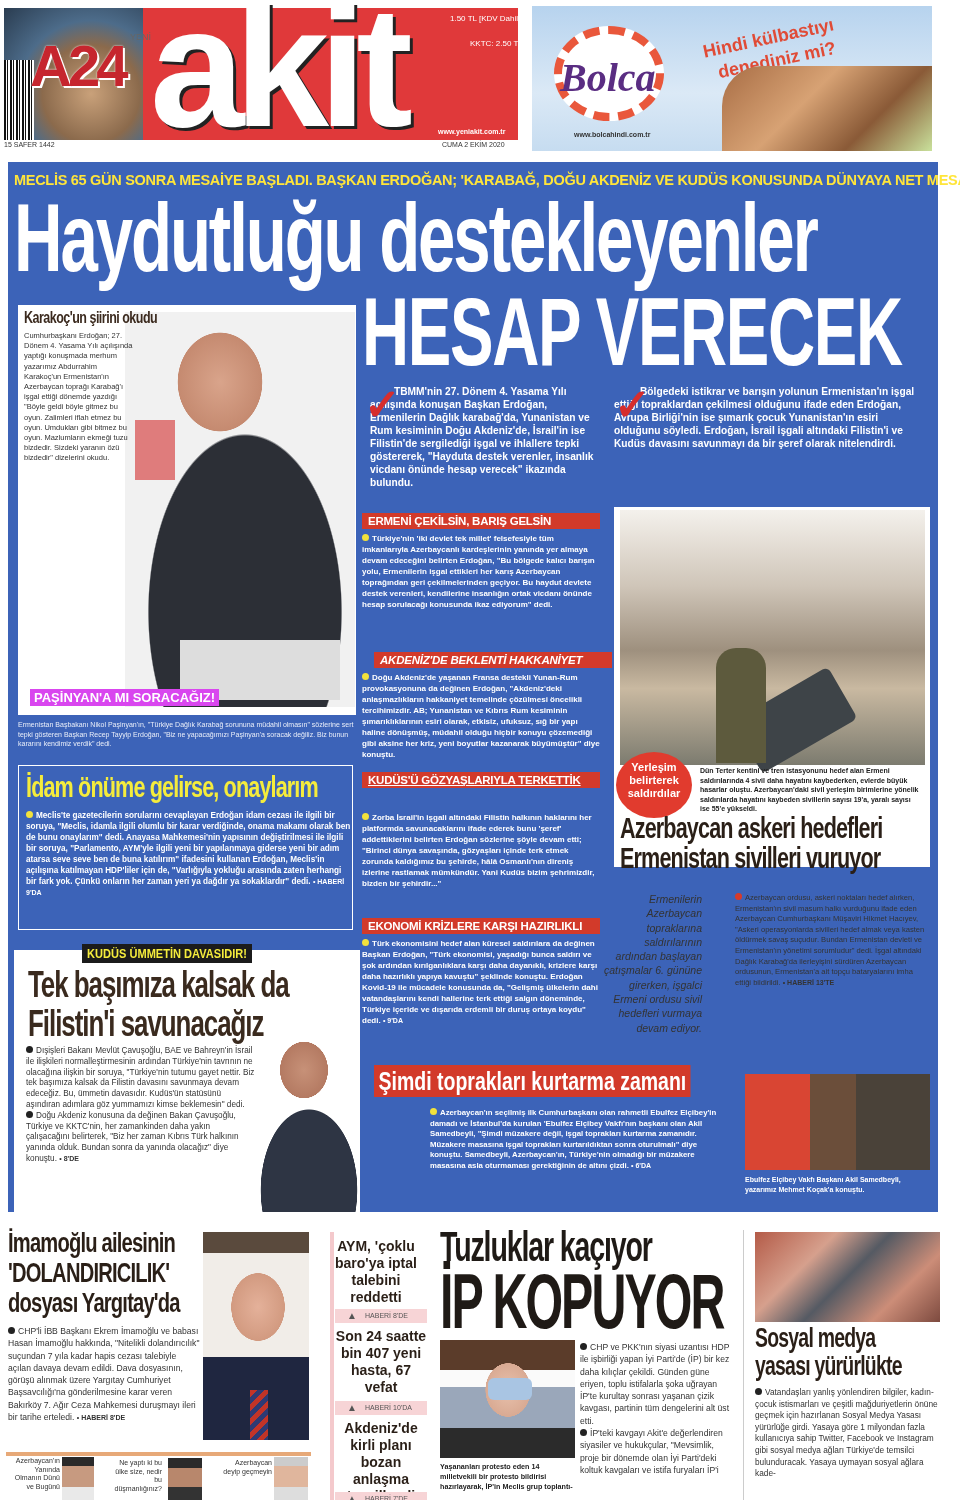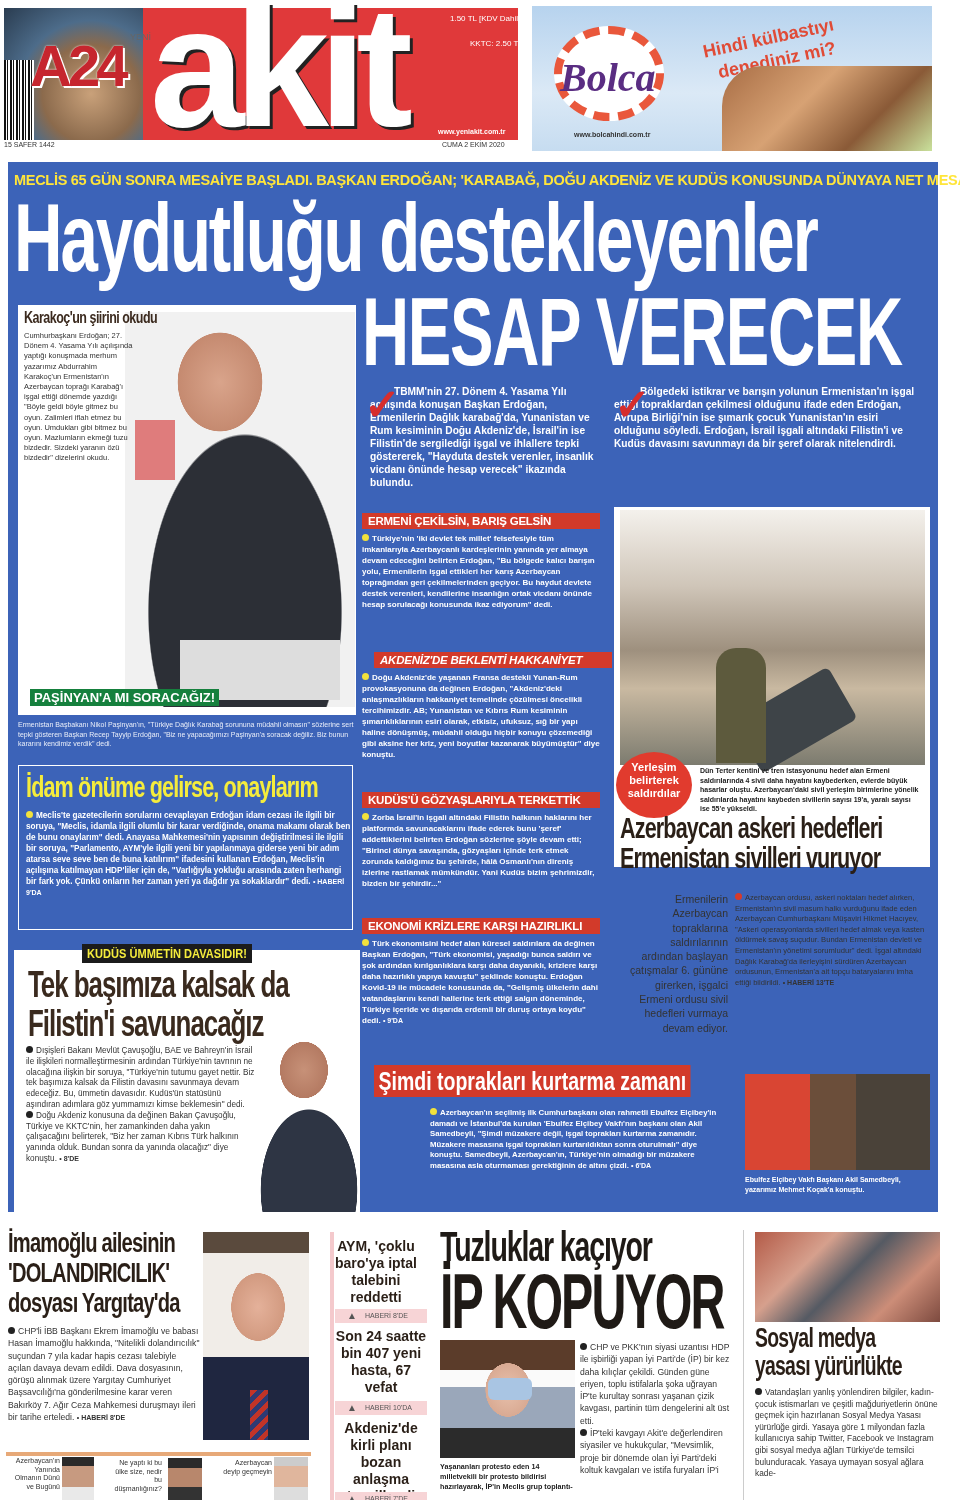--- a/index.html
+++ b/index.html
@@ -42,42 +42,42 @@
   
   #erdogan-box { left: 18px; top: 305px; width: 338px; height: 410px; background: #fff; overflow: hidden; }
   #erdogan-photo { left: 125px; top: 312px; width: 230px; height: 395px;
     background: radial-gradient(ellipse 60px 70px at 95px 70px, #d9a48b 0%, #c58a70 70%, transparent 71%),
                 radial-gradient(ellipse 120px 220px at 120px 300px, #2c2f36 0%, #2c2f36 80%, transparent 81%),
                 #f1f1f1; }
   #erdogan-flag { left: 135px; top: 420px; width: 40px; height: 60px; background: #d32f2f; opacity: 0.6; }
   #podium { left: 180px; top: 640px; width: 160px; height: 60px; background: #ddd; }
   #karakoc-title { left: 24px; top: 309px; font-size: 16px; color: #3b2a1e; transform: scaleX(0.78); white-space: nowrap; }
   #karakoc-body { left: 24px; top: 331px; width: 110px; font-size: 7.5px; line-height: 10.2px; color: #333; }
-  #pasinyan-tag { left: 30px; top: 689px; background: #15803d; color: #fff; font-size: 13px; font-weight: 700; padding: 1px 4px; }
+  #pasinyan-tag { left: 30px; top: 689px; background: #d946ef; color: #fff; font-size: 13px; font-weight: 700; padding: 1px 4px; }
   #erdogan-caption { left: 18px; top: 720px; width: 340px; font-size: 7px; line-height: 9.5px; color: #e9eef9; }
 
   
   .lead-col { font-size: 10.2px; line-height: 13px; color: #fff; font-weight: 700; }
   #lead1 { left: 370px; top: 385px; width: 230px; text-indent: 24px; }
   #lead2 { left: 614px; top: 385px; width: 310px; text-indent: 26px; }
   .check { font-size: 44px; color: #d62d2d; font-weight: 900; line-height: 44px; }
   #check1 { left: 364px; top: 383px; }
   #check2 { left: 614px; top: 383px; }
 
   
   .sub-head { background: #d23a2a; color: #fff; font-size: 11.5px; font-weight: 700; padding: 2px 6px; white-space: nowrap; width: 238px; letter-spacing: -0.02em; }
   .sub-body { font-size: 8px; line-height: 11px; color: #fff; font-weight: 700; width: 238px; }
   .bullet { display: inline-block; width: 7px; height: 7px; border-radius: 50%; background: #f2e23c; margin-right: 3px; vertical-align: 0; }
   .bullet-red { background: #d73a2a; }
   .bullet-dark { background: #222; }
   #s1h { left: 362px; top: 513px; }
   #s1b { left: 362px; top: 533px; }
   #s2h { left: 374px; top: 652px; font-style: italic; }
   #s2b { left: 362px; top: 672px; }
-  #s3h { left: 362px; top: 792px; }
+  #s3h { left: 362px; top: 772px; text-decoration: underline; }
   #s3b { left: 362px; top: 812px; }
   #s4h { left: 362px; top: 918px; }
   #s4b { left: 362px; top: 938px; }
 
   
   #idam-box { left: 18px; top: 765px; width: 335px; height: 165px; border: 1px solid #fff; }
   #idam-title { left: 26px; top: 770px; font-size: 30px; color: #f5ec3c; transform: scaleX(0.72); white-space: nowrap; font-weight: 900; }
   #idam-body { left: 26px; top: 810px; width: 325px; font-size: 8.2px; line-height: 11px; color: #fff; font-weight: 700; }
 
   
@@ -93,21 +93,21 @@
   
   #soldier-photo { left: 620px; top: 510px; width: 305px; height: 255px;
     background: linear-gradient(180deg, #f4f1ec 0%, #cfc5b8 30%, #9e907e 55%, #c9b9a1 70%, #7c7b6f 100%); }
   #soldier-box { left: 614px; top: 507px; width: 316px; height: 360px; background: #fff; }
   #soldier-gun { left: 740px; top: 690px; width: 110px; height: 60px; background: #3e4448; border-radius: 6px; transform: rotate(-30deg); }
   #soldier-body { left: 716px; top: 648px; width: 50px; height: 115px; background: #5d5a3d; border-radius: 20px 20px 0 0; }
   #red-circle { left: 616px; top: 752px; width: 76px; height: 66px; border-radius: 50%; background: #e13b2e; color: #fff; text-align: center; font-weight: 700; font-size: 11px; line-height: 13px; padding-top: 9px; }
   #soldier-caption { left: 700px; top: 766px; width: 220px; font-size: 7px; line-height: 9.5px; color: #222; font-weight: 700; }
   #az-title1 { left: 620px; top: 812px; font-size: 30px; color: #2a1f17; transform: scaleX(0.72); white-space: nowrap; font-weight: 900; line-height: 31px; }
   #az-title2 { left: 620px; top: 842px; font-size: 30px; color: #2a1f17; transform: scaleX(0.72); white-space: nowrap; font-weight: 900; line-height: 31px; }
-  #az-lead { left: 626px; top: 892px; width: 102px; font-size: 10.5px; line-height: 14.3px; color: #333; text-align: right; }
+  #az-lead { left: 600px; top: 892px; width: 102px; font-size: 10.5px; line-height: 14.3px; color: #333; text-align: right; font-style: italic; }
   #az-body { left: 735px; top: 893px; width: 190px; font-size: 7.6px; line-height: 10.6px; color: #333; }
 
   
   #simdi-title { left: 374px; top: 1065px; background: #d23a2a; color: #fff; font-size: 26px; font-weight: 900; padding: 0 6px; white-space: nowrap; transform: scaleX(0.75); transform-origin: left top; line-height: 32px; }
   #simdi-body { left: 430px; top: 1108px; width: 300px; font-size: 7.8px; line-height: 10.6px; color: #fff; font-weight: 700; }
   #simdi-photo { left: 745px; top: 1074px; width: 185px; height: 96px;
     background: linear-gradient(90deg, #d94533 0 35%, #6b4e3a 35% 60%, #4a4239 60% 100%); }
   #simdi-caption { left: 745px; top: 1175px; width: 185px; font-size: 7px; line-height: 9.5px; color: #fff; font-weight: 700; }
 
   

